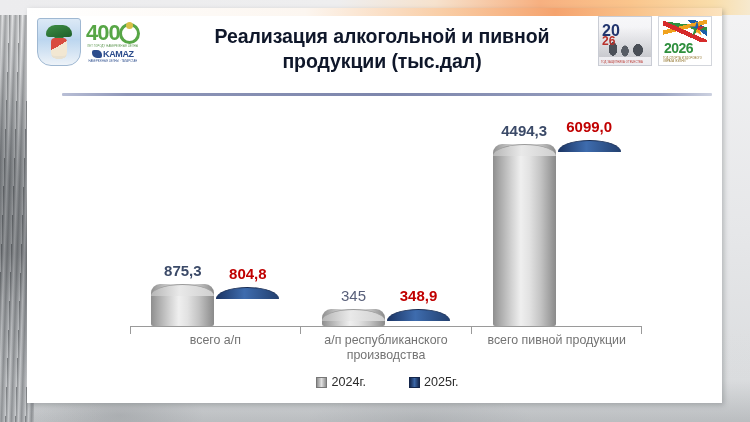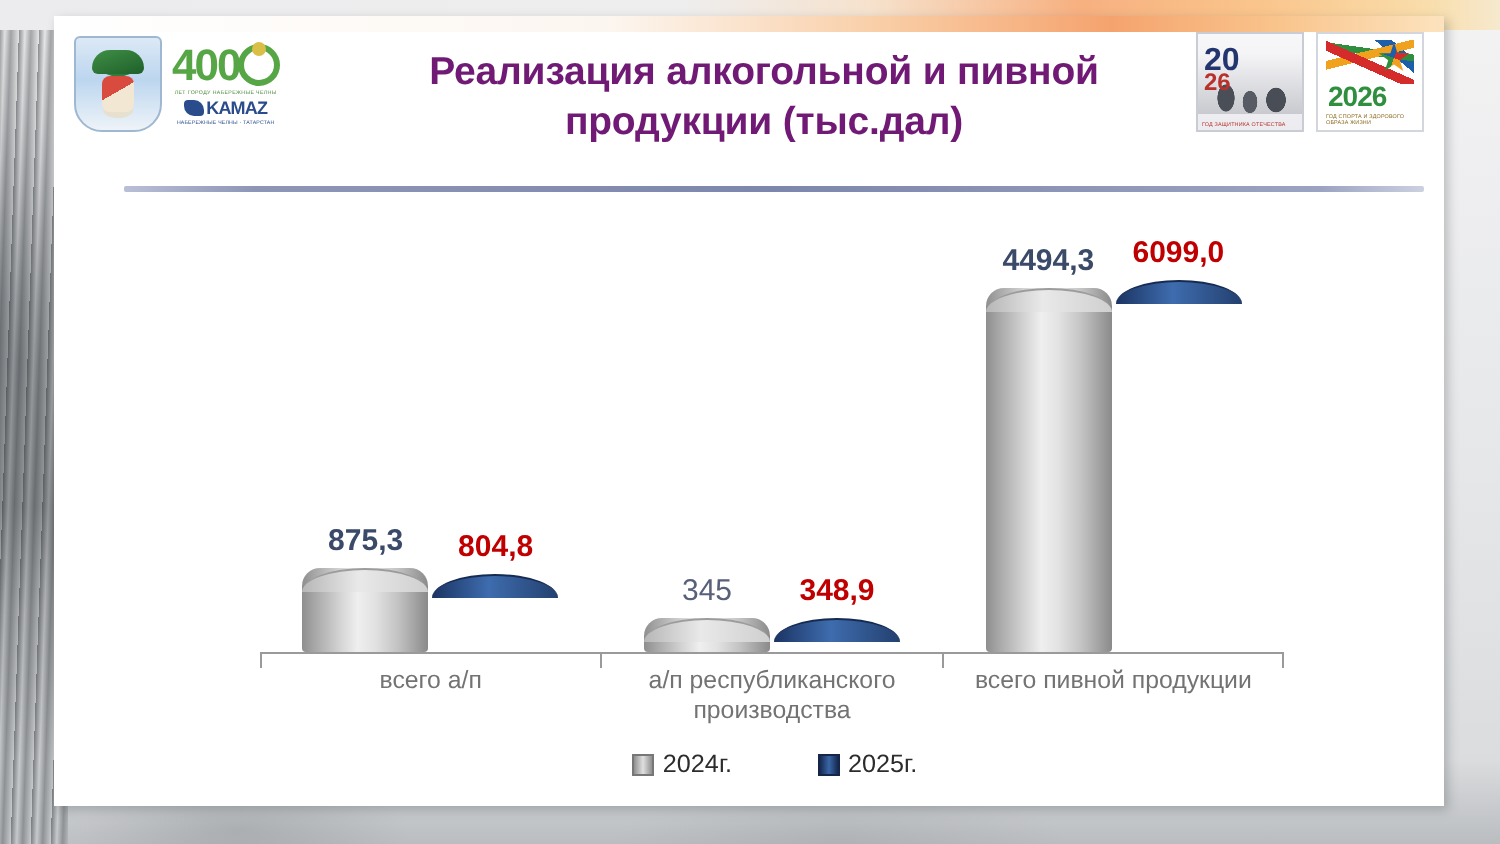--- a/index.html
+++ b/index.html
@@ -76,21 +76,21 @@
     content: ""; position: absolute; left: 8px; top: 6px; width: 26px; height: 12px;
     background: linear-gradient(160deg, #3f8f46, #1f5f2a);
     border-radius: 9px 9px 3px 3px;
   }
   .emblem::after {
     content: ""; position: absolute; left: 13px; top: 19px; width: 16px; height: 18px;
     background: linear-gradient(150deg, #d94b3e 0 45%, #f2e7d2 45% 100%);
     border-radius: 4px;
   }
   .logo400 { display: flex; flex-direction: column; align-items: center; gap: 1px; }
-  .logo400-top { display: flex; align-items: flex-start; font-size: 22px; font-weight: bold; color: #57a646; line-height: 1; letter-spacing: -1px; }
+  .logo400-top { display: flex; align-items: flex-end; font-size: 22px; font-weight: bold; color: #57a646; line-height: 1; letter-spacing: -1px; }
   .logo400-ring {
     width: 15px; height: 15px; border: 3px solid #57a646; border-radius: 50%;
     display: inline-block; margin-left: -1px;
   }
   .logo400-ring2 { position: relative; }
   .logo400-ring2::after {
     content: ""; position: absolute; left: 4px; top: -4px; width: 7px; height: 7px;
     background: #d9bf46; border-radius: 50%;
   }
   .logo400-sub { font-size: 2.6px; color: #4d8c3f; letter-spacing: 0.2px; }
@@ -140,21 +140,21 @@
     clip-path: polygon(50% 0%, 61% 35%, 98% 35%, 68% 57%, 79% 91%, 50% 70%, 21% 91%, 32% 57%, 2% 35%, 39% 35%);
   }
   .logo-2026b .num { position: absolute; left: 5px; top: 24px; font-size: 14px; font-weight: bold; color: #2f8f3e; letter-spacing: -0.5px; line-height: 1; }
   .logo-2026b .cap { position: absolute; left: 4px; bottom: 2px; font-size: 2.7px; color: #8a6a1c; letter-spacing: 0.1px; }
 
   
   .title {
     position: absolute; left: 120px; top: 16px; width: 470px;
     text-align: center;
     font-size: 19.5px; font-weight: bold;
-    color: #701a75;
+    color: #0f172a;
     line-height: 1.28;
     letter-spacing: -0.1px;
   }
   .title-rule {
     position: absolute; left: 35px; top: 85px; width: 650px; height: 3px;
     background: linear-gradient(90deg, #b9bfd6 0%, #8e96b8 10%, #7d86ac 50%, #9ba3c2 92%, #ccd1e0 100%);
     border-radius: 1px;
   }
 
   

